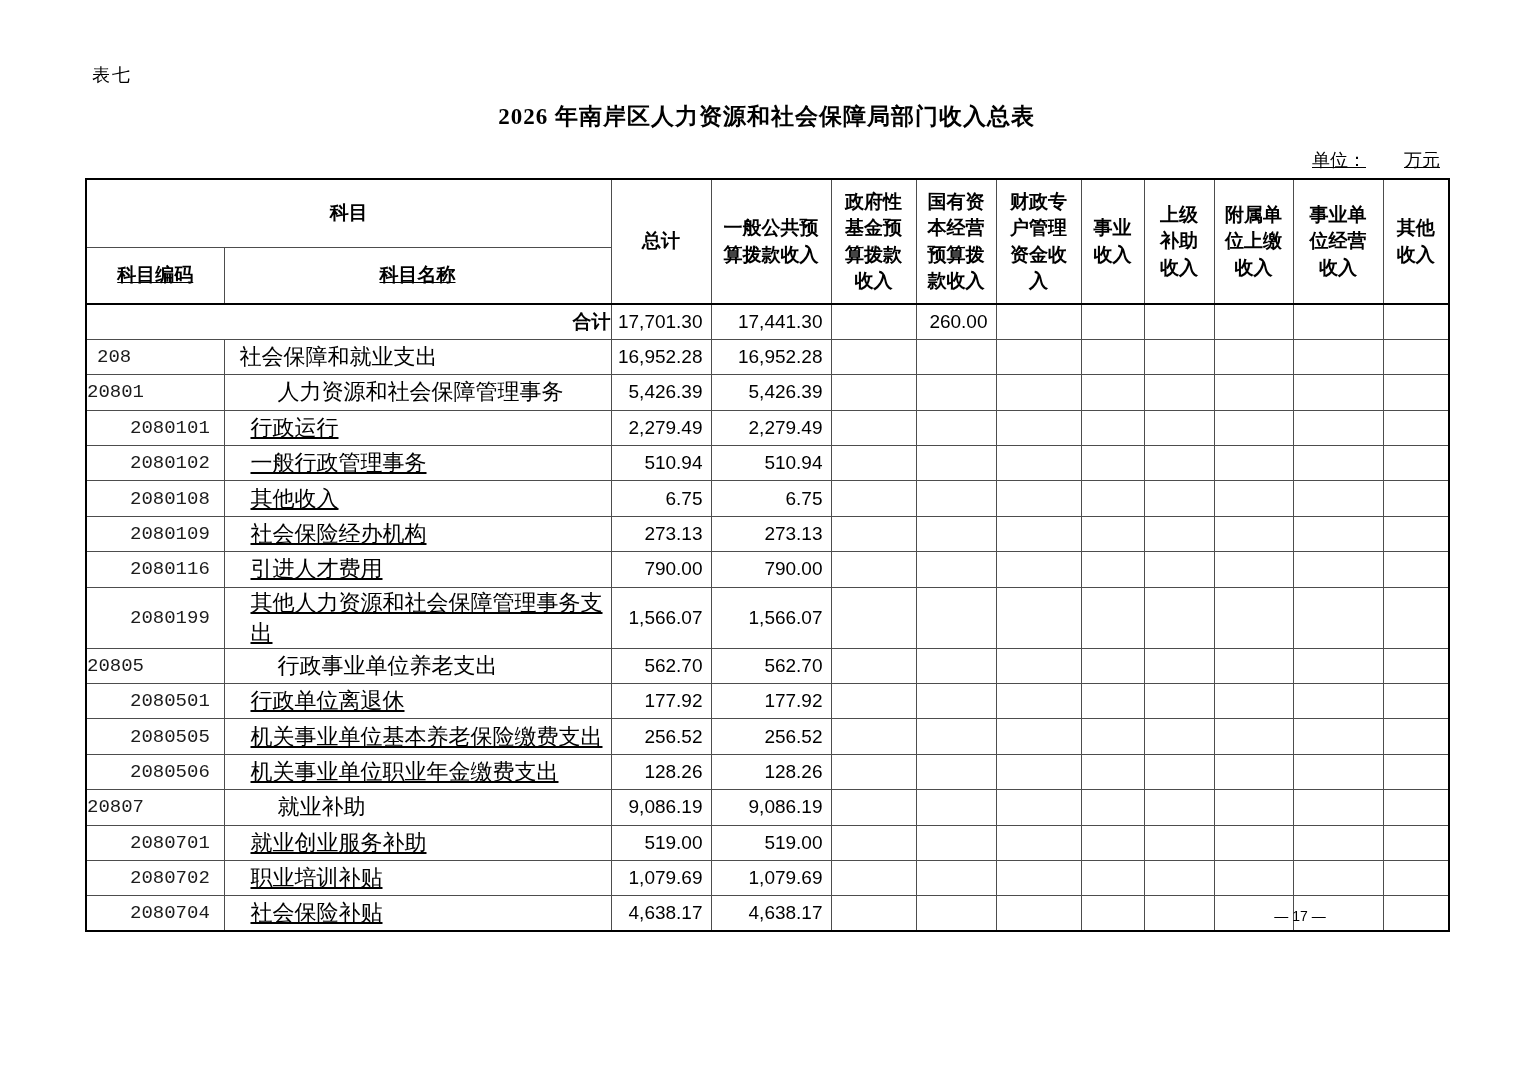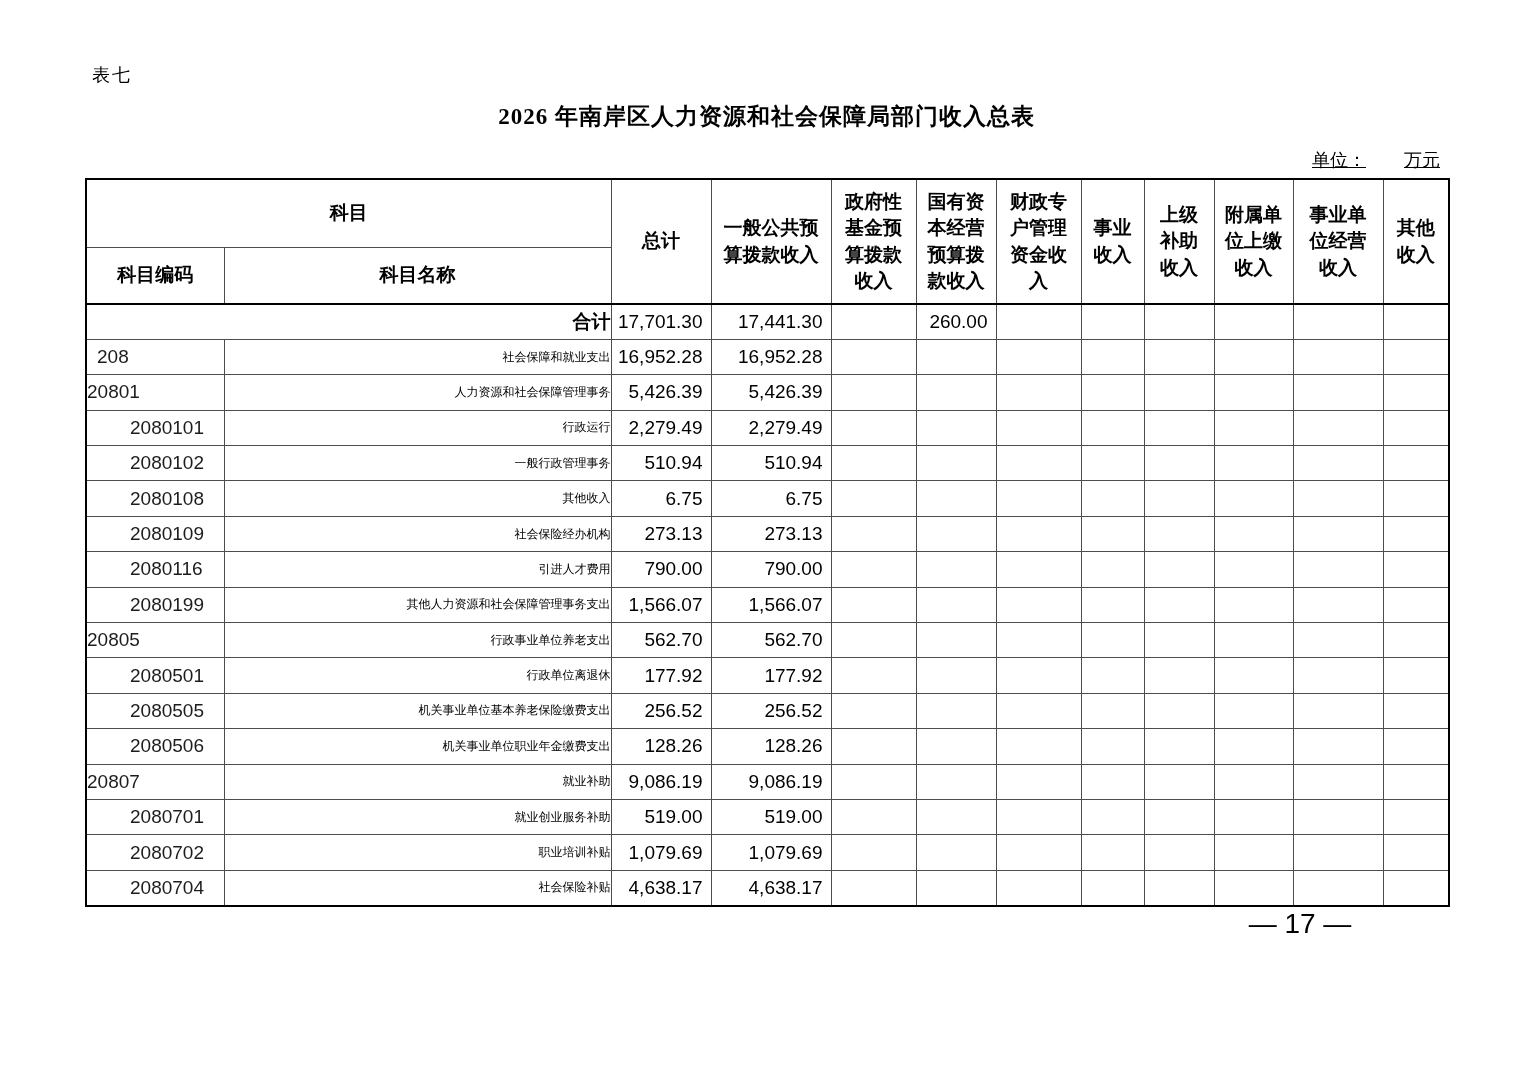--- a/index.html
+++ b/index.html
@@ -36,45 +36,45 @@
     overflow: hidden;
   }
   .budget-table thead th {
     font-family: "Liberation Sans", sans-serif;
     font-weight: 700; font-size: 19px;
     text-align: center; line-height: 1.38;
     padding: 0 8px;
   }
   .budget-table thead tr.hrow1 { height: 68px; margin-top: 48px; }
   .budget-table thead tr.hrow2 { height: 57px; }
-  .budget-table thead tr.hrow2 th { border-bottom: 2px solid #000; }
+  .budget-table thead tr.hrow2 th { border-bottom: 2px solid #000; text-decoration: underline; }
   .budget-table thead th[rowspan] { border-bottom: 2px solid #000; }
   .budget-table tbody tr { height: 35.4px; }
   td.code {
-    font-family: Liberation Sans, sans-serif;
+    font-family: Liberation Mono, monospace;
     font-size: 19px; text-align: left; color: #1c1c1c;
   }
-  td.name { font-size: 12px; text-align: right; }
+  td.name { font-size: 22px; text-align: left; }
   td.code.lvl1 { padding-left: 10px; }
   td.code.lvl2 { }
   td.code.lvl3 { padding-left: 43px; }
   td.name.lvl1 { padding-left: 15px; }
   td.name.lvl2 { padding-left: 53px; }
-  td.name.lvl3 { padding-left: 84px; }
+  td.name.lvl3 { padding-left: 26px; text-decoration: underline; }
   td.val {
     font-family: "Liberation Sans", sans-serif;
     font-size: 19px; text-align: right; padding-right: 8px;
   }
   td.name-merged {
     text-align: right; font-weight: 700; font-size: 19px;
     font-family: "Liberation Sans", sans-serif;
   }
   .page-number {
     position: absolute; left: 1215px; top: 908px; width: 170px;
-    text-align: center; font-size: 28px;
+    text-align: center; font-size: 14px;
     font-family: "Liberation Sans", sans-serif;
   }
 </style>
 </head>
 <body>
 
 <div class="table-label">表七</div>
 
 <h1 class="doc-title">2026 年南岸区人力资源和社会保障局部门收入总表</h1>
 

